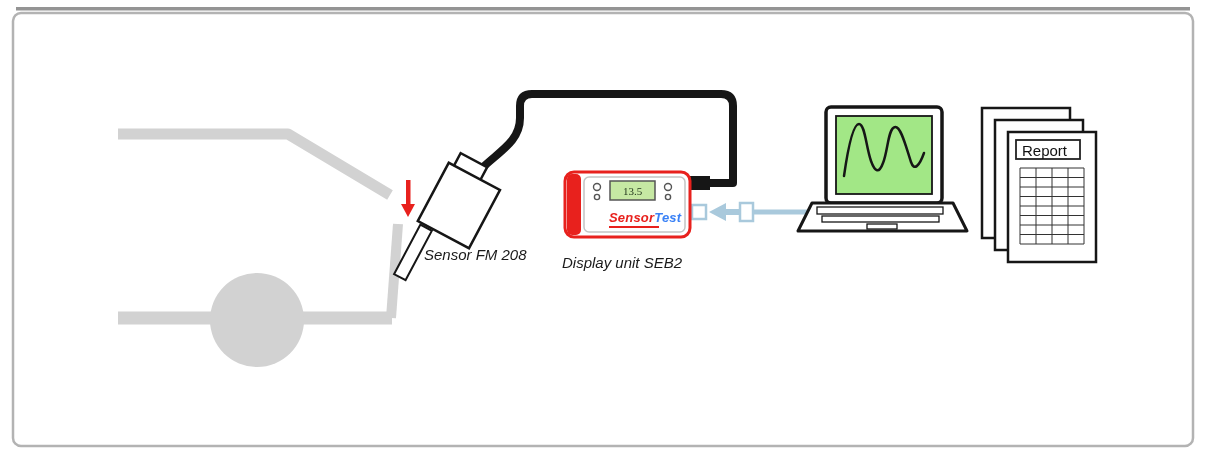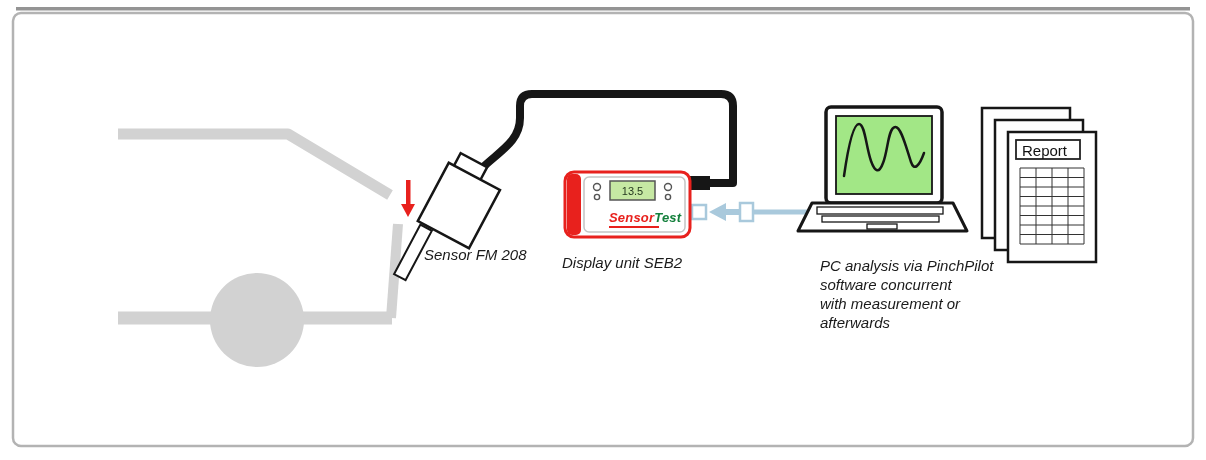--- a/index.html
+++ b/index.html
@@ -16,25 +16,25 @@
   .red-fill    { fill:   var(--brand_red, #e8211d); }
   .red-stroke  { stroke: var(--brand_red, #e8211d); }
   .blue-fill   { fill:   var(--cable_blue, #a9c9dc); }
   .blue-stroke { stroke: var(--cable_blue, #a9c9dc); }
   .lcd         { fill:   var(--lcd_green, #c6e8a3); }
   .screen      { fill:   var(--screen_green, #a2e786); }
   .frame-stroke{ stroke: var(--frame_gray, #b3b3b3); }
 
   .label { position:absolute; font-style:italic; font-size:15px; color:#1a1a1a; }
   .pc-caption { white-space:pre-line; line-height:19px; width:215px; }
-  .lcd-text { position:absolute; font-family:Liberation Sans, sans-serif; font-size:11px;
+  .lcd-text { position:absolute; font-family:Liberation Serif, serif; font-size:11px;
               line-height:14px; color:#25391f; text-align:center; }
   .brand { position:absolute; font-size:13px; font-weight:bold; font-style:italic; letter-spacing:0.2px; }
   .brand .p1 { color: var(--brand_red, #e8211d); }
-  .brand .p2 { color:#15803d; }
+  .brand .p2 { color:#3b82f6; }
   .report-title { position:absolute; font-size:15px; color:#111; }
 </style>
 </head>
 <body>
 
 <div class="stage">
 
   <svg class="diagram" width="1206" height="460" viewBox="0 0 1206 460">
 
     <rect x="16" y="7" width="1174" height="3.5" fill="#949494"></rect>
@@ -99,23 +99,19 @@
       <rect x="1008" y="132" width="88" height="130" fill="#fff" class="ink-stroke" stroke-width="2.5"></rect>
       <rect x="1016" y="140" width="64" height="19" fill="#fff" stroke="#222" stroke-width="1.8"></rect>
       <path d="M1020 168 V244 M1036 168 V244 M1052 168 V244 M1068 168 V244 M1084 168 V244 M1020 168 H1084 M1020 177.5 H1084 M1020 187 H1084 M1020 196.5 H1084 M1020 206 H1084 M1020 215.5 H1084 M1020 225 H1084 M1020 234.5 H1084 M1020 244 H1084" fill="none" stroke="#333" stroke-width="1"></path>
     </g>
   </svg>
 
   <div class="label" style="left:424px; top:246px;">Sensor FM 208</div>
 
   <div class="label" style="left:562px; top:254px;text-align:right;">Display unit SEB2</div>
 
-  <div class="label pc-caption" style="left:820px; top:256px;">PC analysis via PinchPilot
-software concurrent
-with measurement or
-afterwards</div>
 
   <div class="lcd-text" style="left:610px; top:184px; width:45px;">13.5</div>
 
   <div class="brand" style="left:609px; top:210px;"><span class="p1">Sensor</span><span class="p2">Test</span></div>
 
   <div class="report-title" style="left:1022px; top:142px;">Report</div>
 </div>
 
 </body></html>

